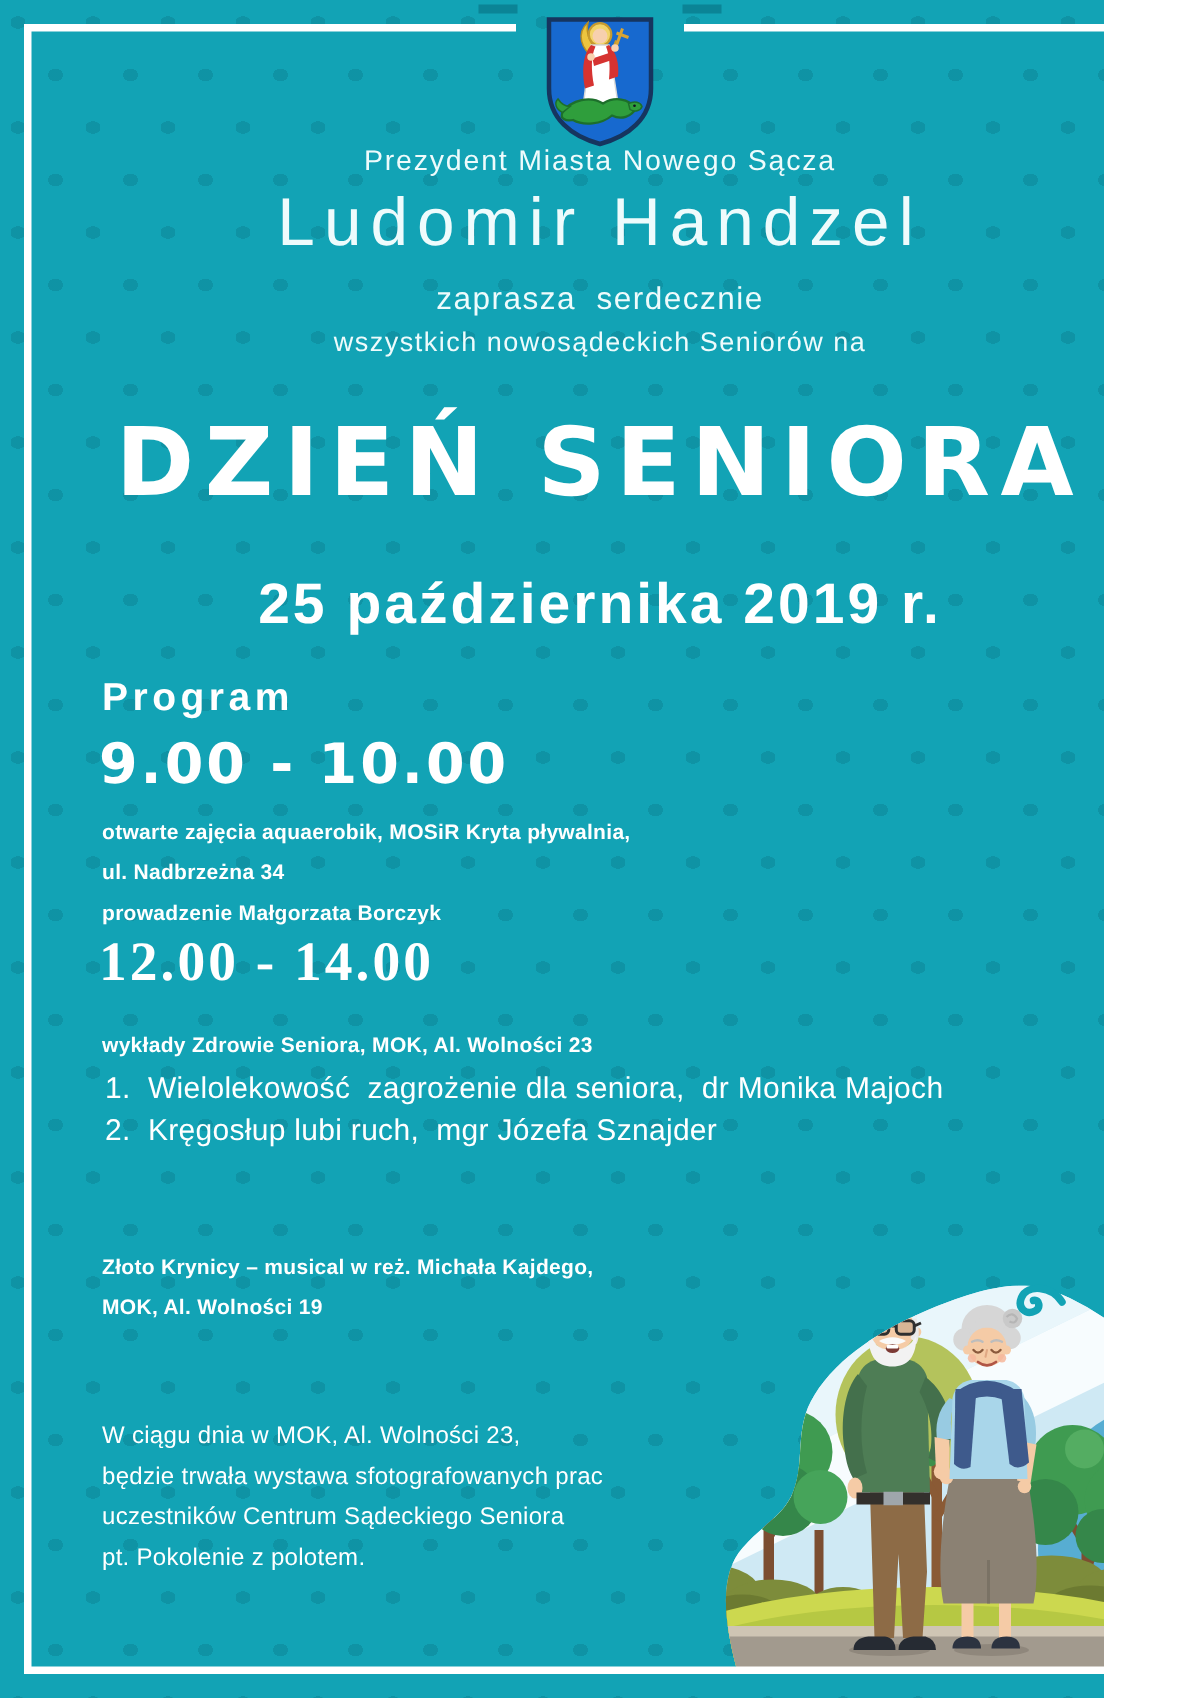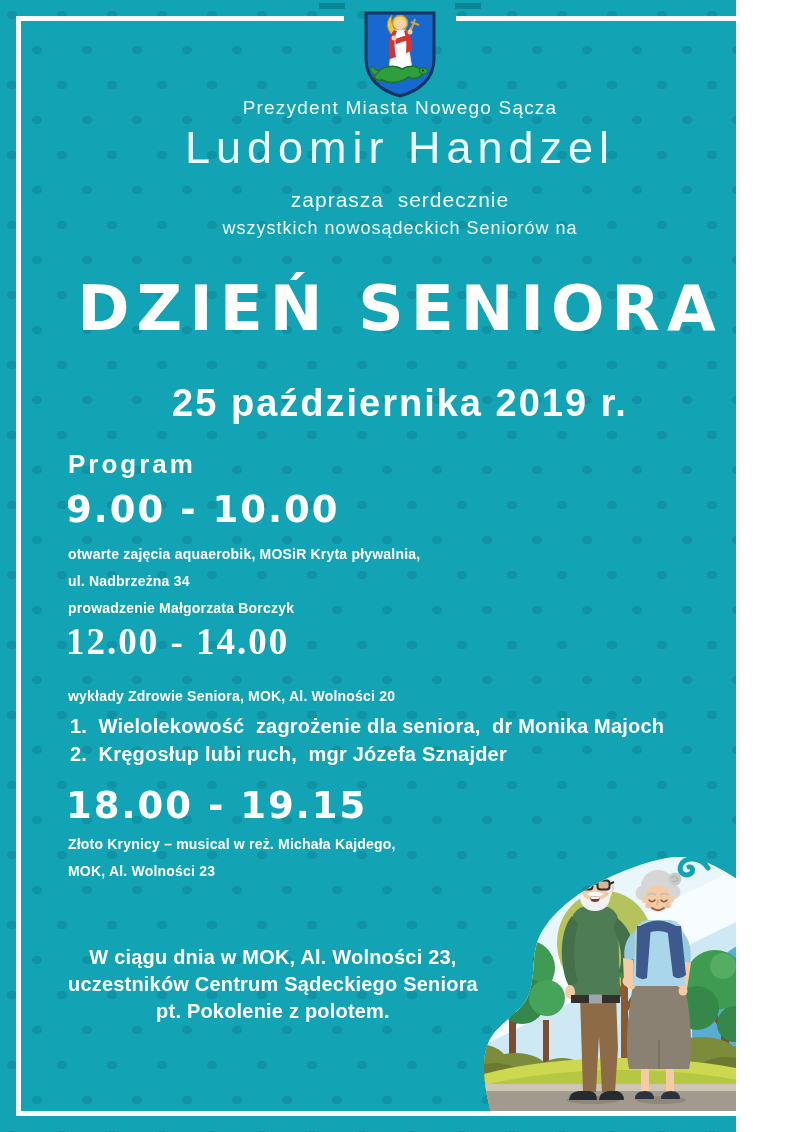--- a/index.html
+++ b/index.html
@@ -39,22 +39,22 @@
          font-size:63px;letter-spacing:7px;}
   .date{left:0;top:366px;width:800px;text-align:center;
         font-weight:bold;font-size:38px;letter-spacing:2px;margin-top:16px;}
   
   .prog-h{left:68px;top:449px;font-weight:bold;font-size:26px;letter-spacing:3px;}
   .time{left:66px;font-family:"DejaVu Sans", sans-serif;font-weight:bold;
         font-size:37px;letter-spacing:2px;}
   .t1{top:488px;} .t2{top:620px;font-family:Liberation Serif, serif;} .t3{top:784px;}
   .body{left:68px;font-weight:bold;font-size:14px;line-height:27px;letter-spacing:0.2px;}
   .b1{top:541px;} .b2{top:683px;} .b3{top:831px;}
-  .lst{left:70px;top:712px;font-weight:bold;font-size:20px;line-height:28px;letter-spacing:0.2px;}
-  .note{left:68px;top:944px;font-weight:bold;font-size:20px;line-height:27px;letter-spacing:0.2px;max-width:430px;text-align:center;}
+  .lst{left:70px;top:712px;font-weight:normal;font-size:20px;line-height:28px;letter-spacing:0.2px;}
+  .note{left:68px;top:944px;font-weight:normal;font-size:16px;line-height:27px;letter-spacing:0.2px;max-width:430px;}
   .scene-wrap{left:465px;top:848px;width:315px;height:264px;z-index:1;}
   svg{display:block;}
 </style>
 </head>
 <body>
 
 <div id="poster">
 
   <div class="abs frame frame-top-left"></div>
   <div class="abs frame frame-top-right"></div>
@@ -100,35 +100,35 @@
 
   <div class="abs time t1 pre">9.00 - 10.00</div>
   <div class="abs body b1">
     <div class="pre">otwarte zajęcia aquaerobik, MOSiR Kryta pływalnia,</div>
     <div class="pre">ul. Nadbrzeżna 34</div>
     <div class="pre">prowadzenie Małgorzata Borczyk</div>
   </div>
 
   <div class="abs time t2 pre">12.00 - 14.00</div>
   <div class="abs body b2">
-    <div class="pre">wykłady Zdrowie Seniora, MOK, Al. Wolności 20</div>
+    <div class="pre">wykłady Zdrowie Seniora, MOK, Al. Wolności 23</div>
   </div>
   <div class="abs lst">
     <div class="pre">1.  Wielolekowość  zagrożenie dla seniora,  dr Monika Majoch</div>
     <div class="pre">2.  Kręgosłup lubi ruch,  mgr Józefa Sznajder</div>
   </div>
 
-  <div class="abs time t3 pre">18.00 - 19.15</div>
   <div class="abs body b3">
     <div class="pre">Złoto Krynicy – musical w reż. Michała Kajdego,</div>
-    <div class="pre">MOK, Al. Wolności 23</div>
+    <div class="pre">MOK, Al. Wolności 19</div>
   </div>
 
   <div class="abs note">
     <div class="pre">W ciągu dnia w MOK, Al. Wolności 23,</div>
+    <div class="pre">będzie trwała wystawa sfotografowanych prac</div>
     <div class="pre">uczestników Centrum Sądeckiego Seniora</div>
     <div class="pre">pt. Pokolenie z polotem.</div>
   </div>
 
   <div class="abs scene-wrap">
     <svg viewBox="0 0 315 264" width="315" height="264">
       <defs>
         <clipPath id="blob">
           <path d="M26 264 C16 226 16 200 30 184 C44 168 58 162 64 146 C72 126 64 104 78 82 C94 56 124 38 152 26 C178 15 206 6 226 10 C248 14 272 30 292 46 C304 56 312 62 315 68 L315 264 Z"></path>
         </clipPath>

